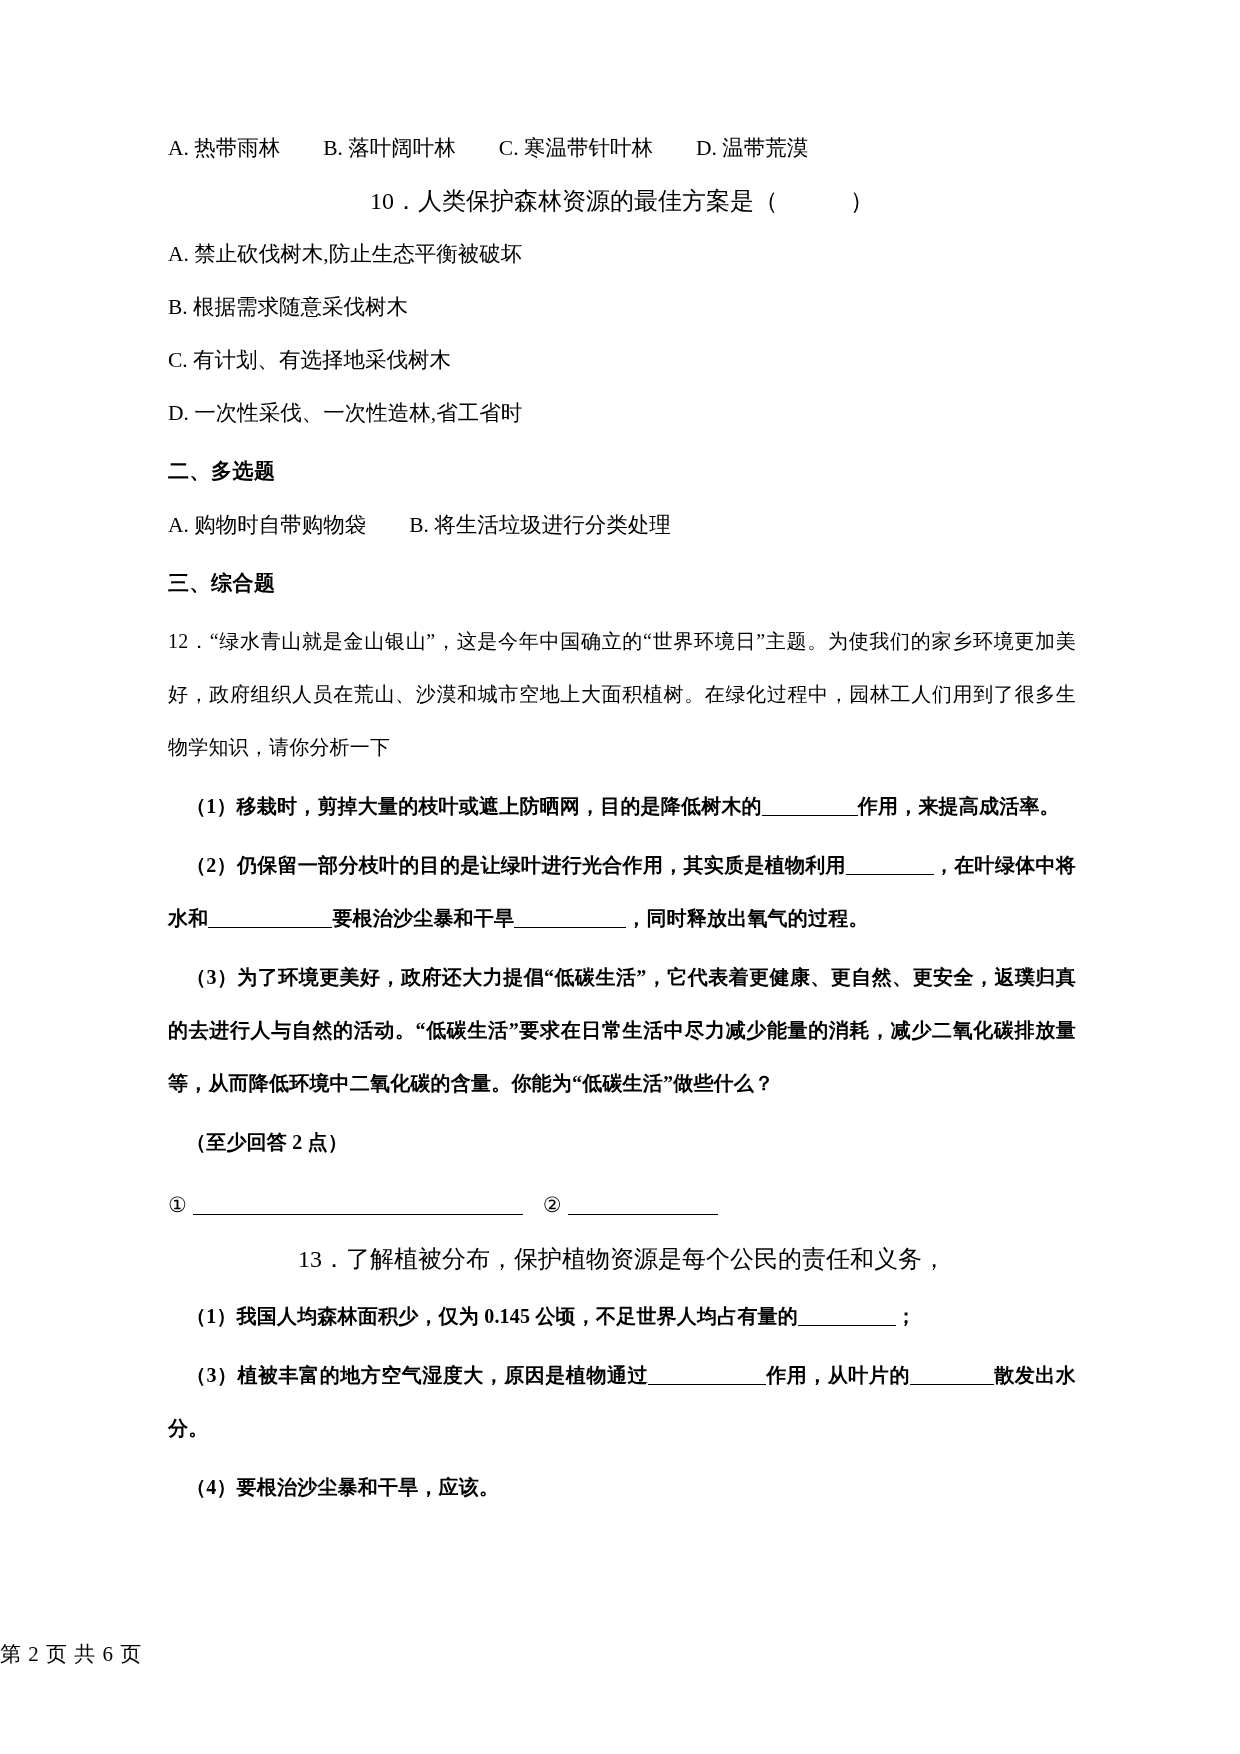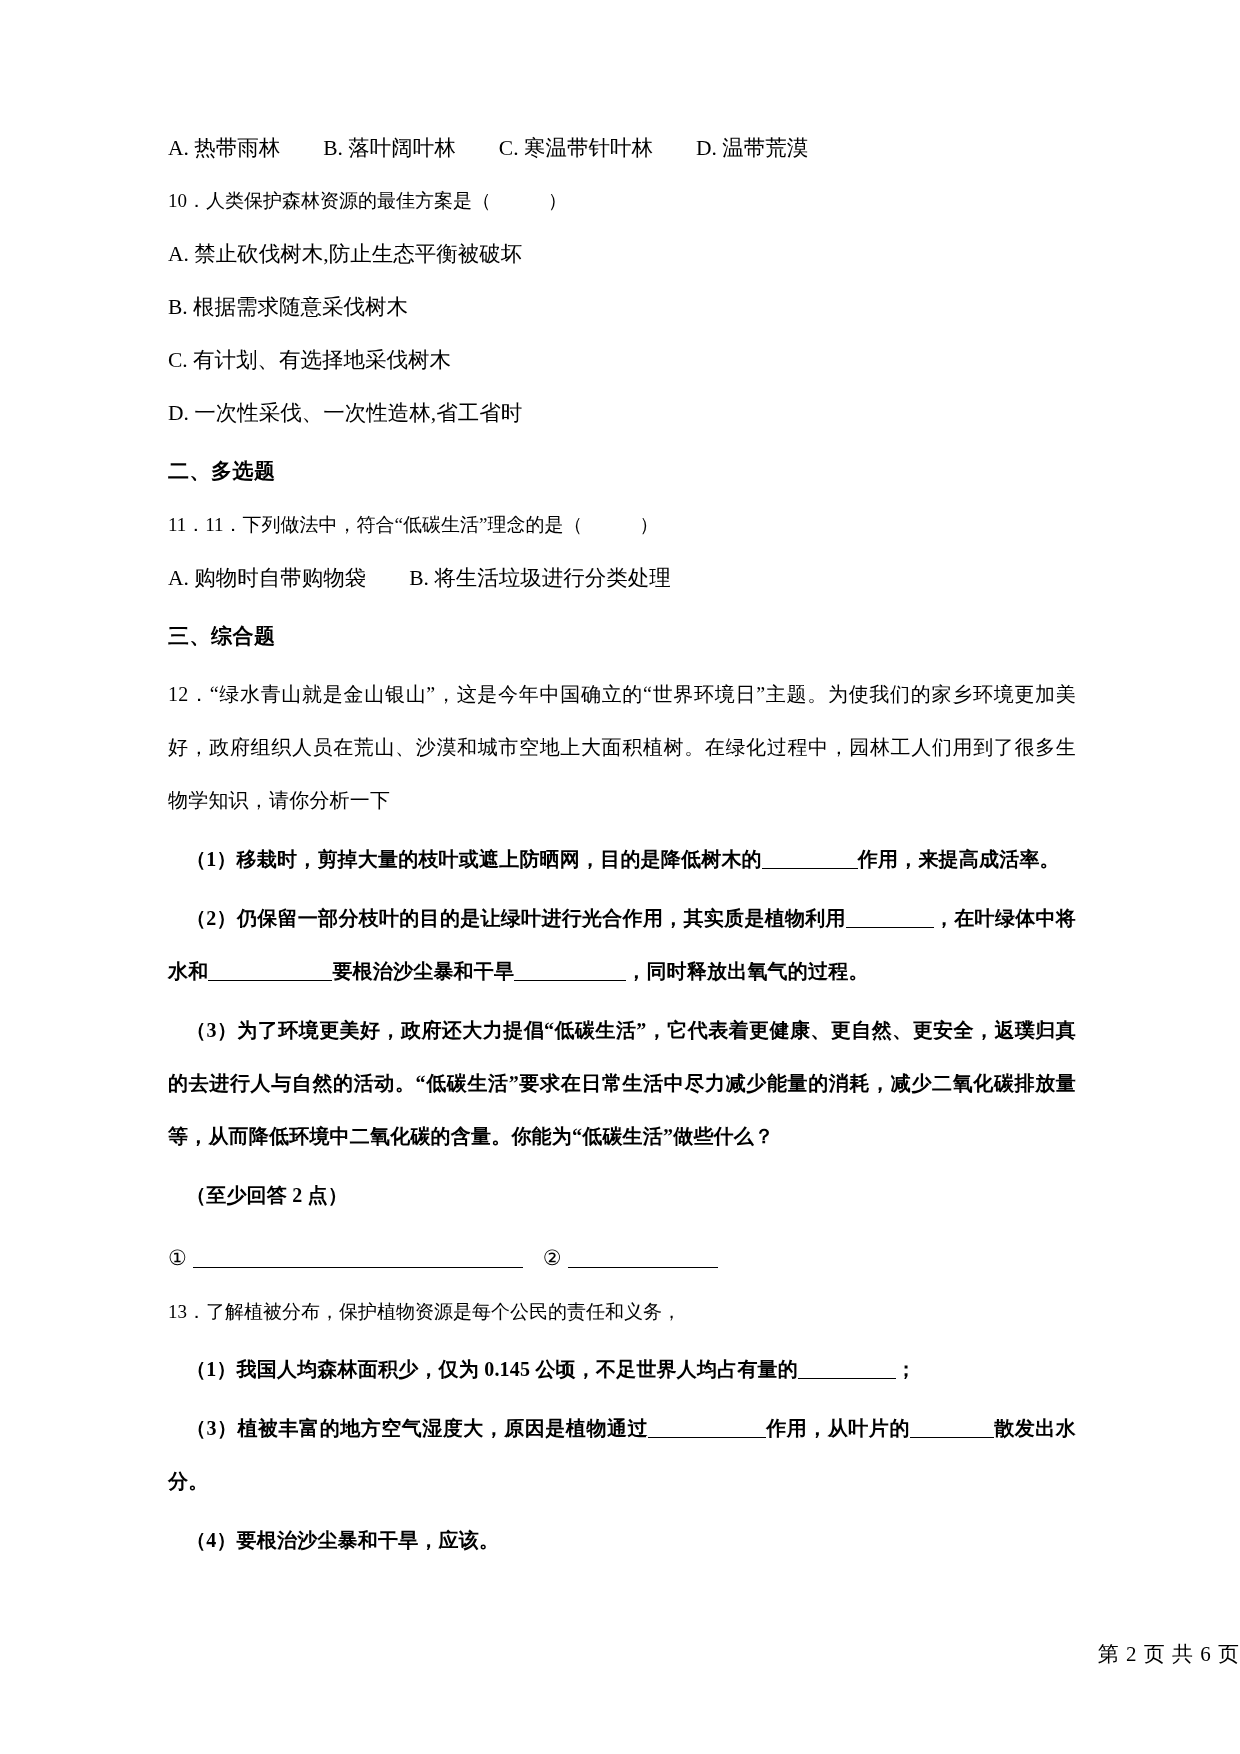--- a/index.html
+++ b/index.html
@@ -39,23 +39,24 @@
     font-weight: bold;
   }
   .section-head {
     font-size: 21px;
     font-weight: bold;
     line-height: 44px;
     margin: 14px 0 10px 0;
     letter-spacing: 0.5px;
   }
   .q-line {
-    font-size: 19px;
+    font-size: 24px;
     line-height: 44px;
     margin: 0 0 9px 0;
+    text-align: center;
   }
   .opt-line {
     font-size: 21.5px;
     line-height: 44px;
     margin: 0 0 9px 0;
   }
   .blank-inline {
     display: inline-block;
     border-bottom: 1px solid #000;
     vertical-align: -3px;
@@ -65,23 +66,23 @@
     line-height: 44px;
     margin: 14px 0 10px 0;
     white-space: nowrap;
   }
   .circ {
     font-size: 21px;
   }
   .footer {
     position: absolute;
     left: 0;
-    right: 0;
+    right: 16px;
     top: 1632px;
-    text-align: right;
+    text-align: left;
     font-size: 21px;
     letter-spacing: 1px;
   }
   .gap-sm { display:inline-block; width: 20px; }
 </style>
 </head>
 <body>
 
 <div class="page">
   <div class="content">
@@ -90,21 +91,20 @@
 
     <div class="q-line">10．人类保护森林资源的最佳方案是（　　　）</div>
 
     <div class="opt-line">A. 禁止砍伐树木,防止生态平衡被破坏</div>
     <div class="opt-line">B. 根据需求随意采伐树木</div>
     <div class="opt-line">C. 有计划、有选择地采伐树木</div>
     <div class="opt-line">D. 一次性采伐、一次性造林,省工省时</div>
 
     <div class="section-head">二、多选题</div>
 
-    <div class="q-line">11．11．下列做法中，符合“低碳生活”理念的是（　　　）</div>
     <div class="opt-line">A. 购物时自带购物袋　　B. 将生活垃圾进行分类处理</div>
 
     <div class="section-head">三、综合题</div>
 
     <div class="para">12．“绿水青山就是金山银山”，这是今年中国确立的“世界环境日”主题。为使我们的家乡环境更加美好，政府组织人员在荒山、沙漠和城市空地上大面积植树。在绿化过程中，园林工人们用到了很多生物学知识，请你分析一下</div>
 
     <div class="para para-indent"><span>（1）移栽时，剪掉大量的枝叶或遮上防晒网，目的是降低树木的</span><span class="blank-inline" style="width:96px"></span><span>作用，来提高成活率。</span></div>
 
     <div class="para para-indent"><span>（2）仍保留一部分枝叶的目的是让绿叶进行光合作用，其实质是植物利用</span><span class="blank-inline" style="width:88px"></span><span>，在叶绿体中将水和</span><span class="blank-inline" style="width:124px"></span><span>要根治沙尘暴和干旱</span><span class="blank-inline" style="width:112px"></span><span>，同时释放出氧气的过程。</span></div>
 

